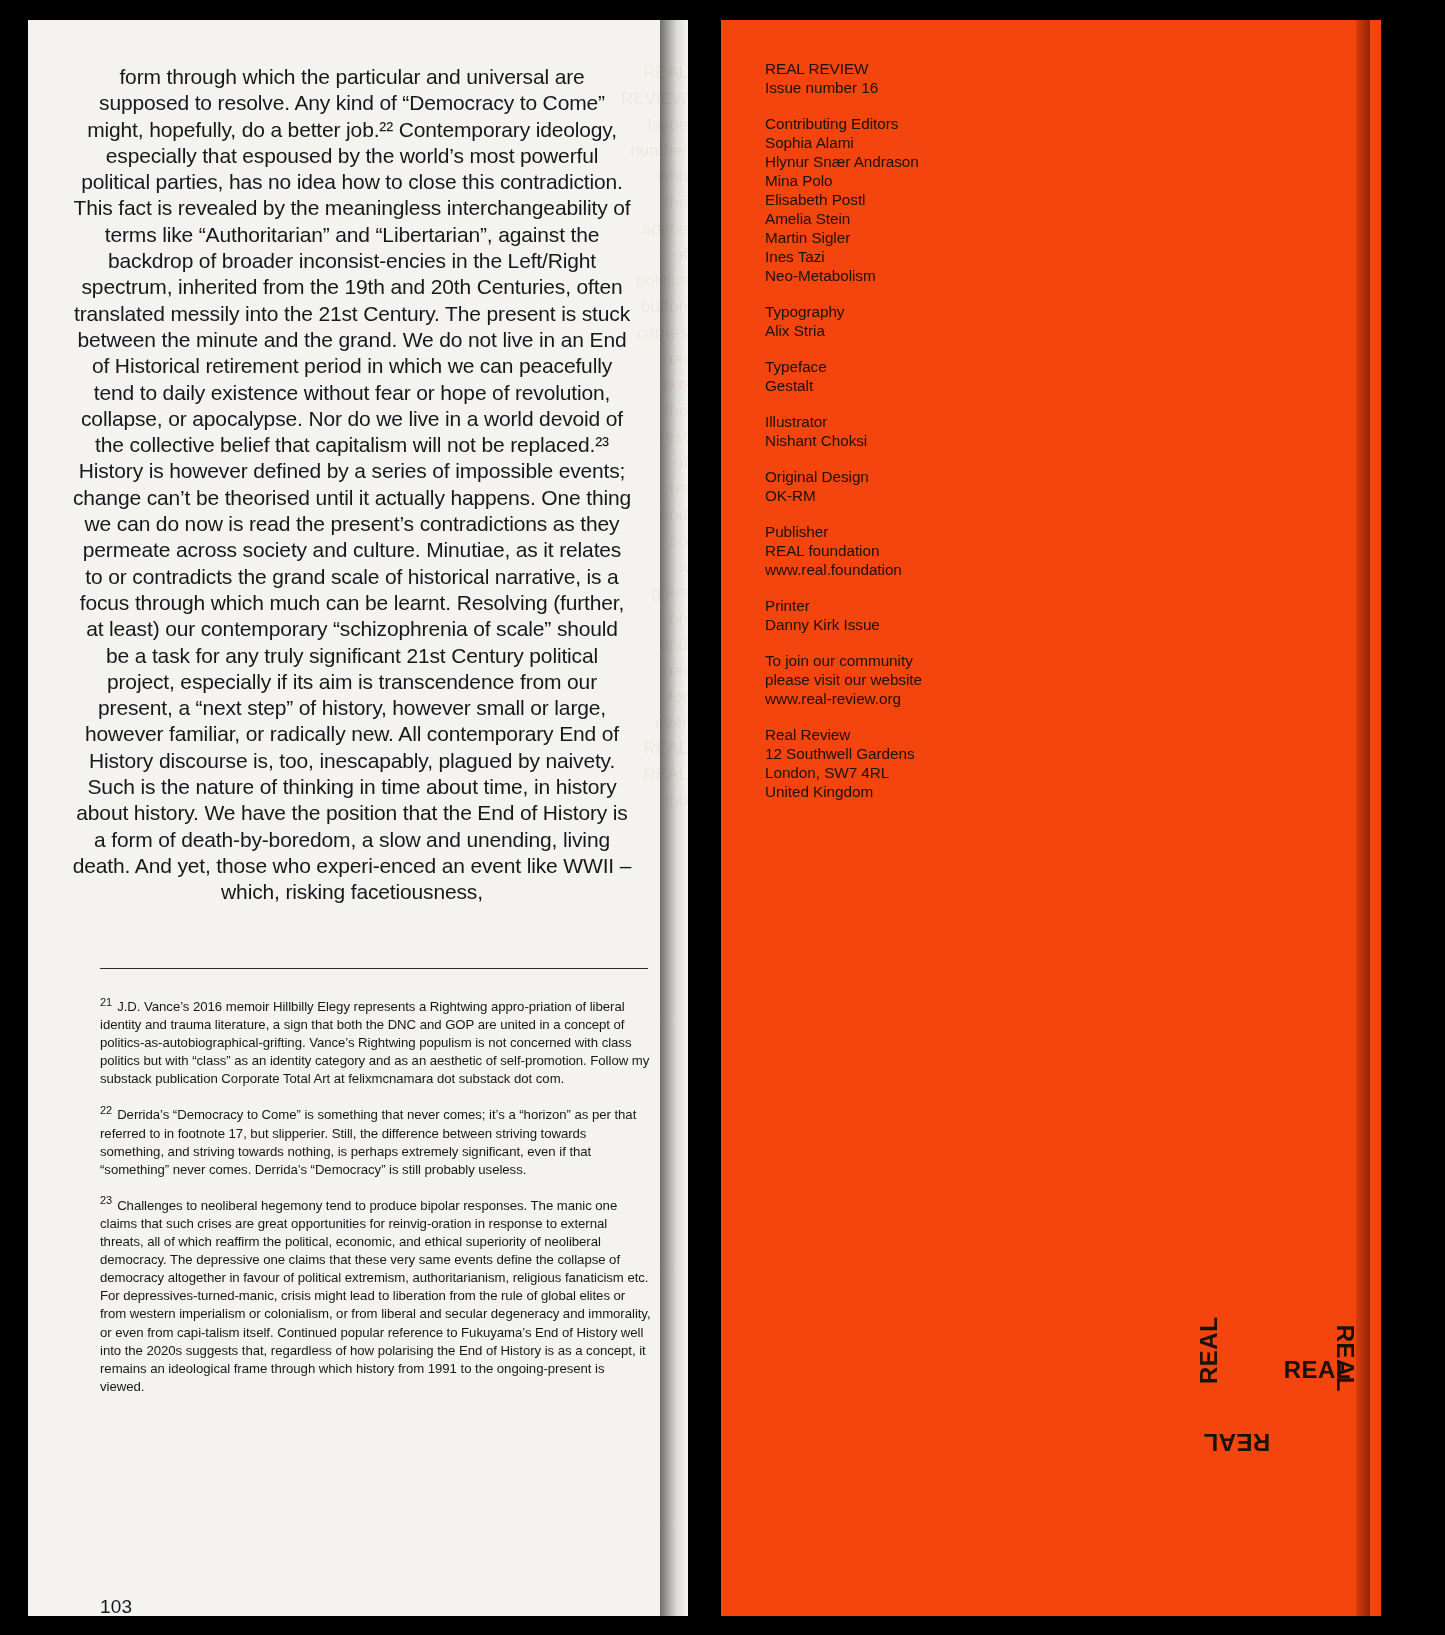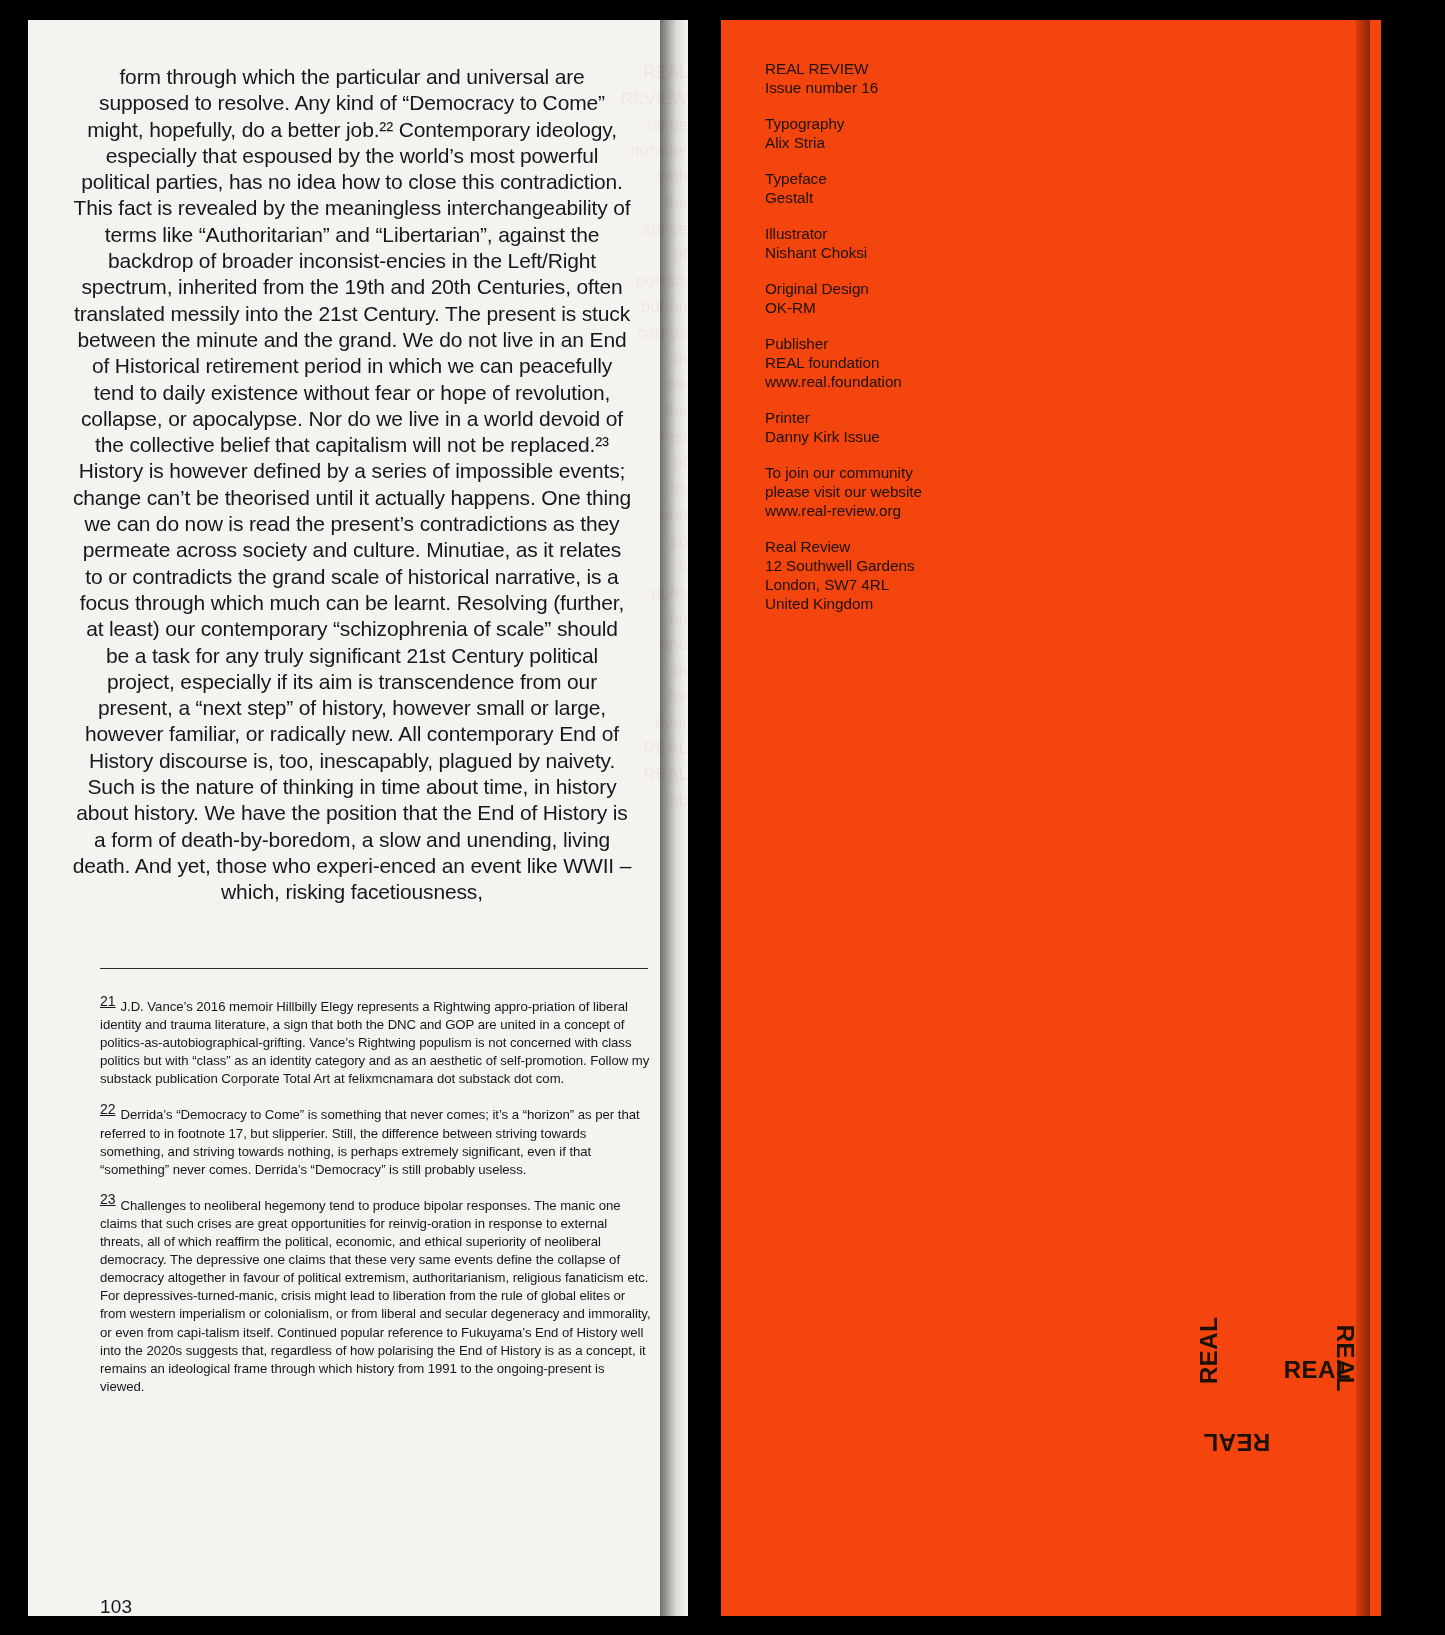--- a/index.html
+++ b/index.html
@@ -66,25 +66,24 @@
   }
   .footnote {
     font-size: 13.2px;
     line-height: 18.1px;
     color: #15181c;
     letter-spacing: -0.05px;
     margin-bottom: 18px;
     white-space: pre-wrap;
   }
   .footnote .fn-num {
-    font-size: 14px;
+    font-size: 11px;
     vertical-align: super;
     line-height: 0;
     margin-right: 5px;
-    text-decoration: underline;
   }
 
   .folio {
     position: absolute;
     left: 72px;
     top: 1576px;
     font-size: 19px;
     color: #15181c;
     letter-spacing: 0.2px;
   }
@@ -202,20 +201,31 @@
   <div class="page-right">
     <div class="colophon">
 
       <div class="colo-block">
         <div>REAL REVIEW</div>
         <div>Issue number 16</div>
       </div>
 
 
 
+      <div class="colo-block">
+        <div>Contributing Editors</div>
+        <div>Sophia Alami</div>
+        <div>Hlynur Snær Andrason</div>
+        <div>Mina Polo</div>
+        <div>Elisabeth Postl</div>
+        <div>Amelia Stein</div>
+        <div>Martin Sigler</div>
+        <div>Ines Tazi</div>
+        <div>Neo-Metabolism</div>
+      </div>
 
 
       <div class="colo-block">
         <div>Typography</div>
         <div>Alix Stria</div>
       </div>
 
       <div class="colo-block">
         <div>Typeface</div>
         <div>Gestalt</div>

